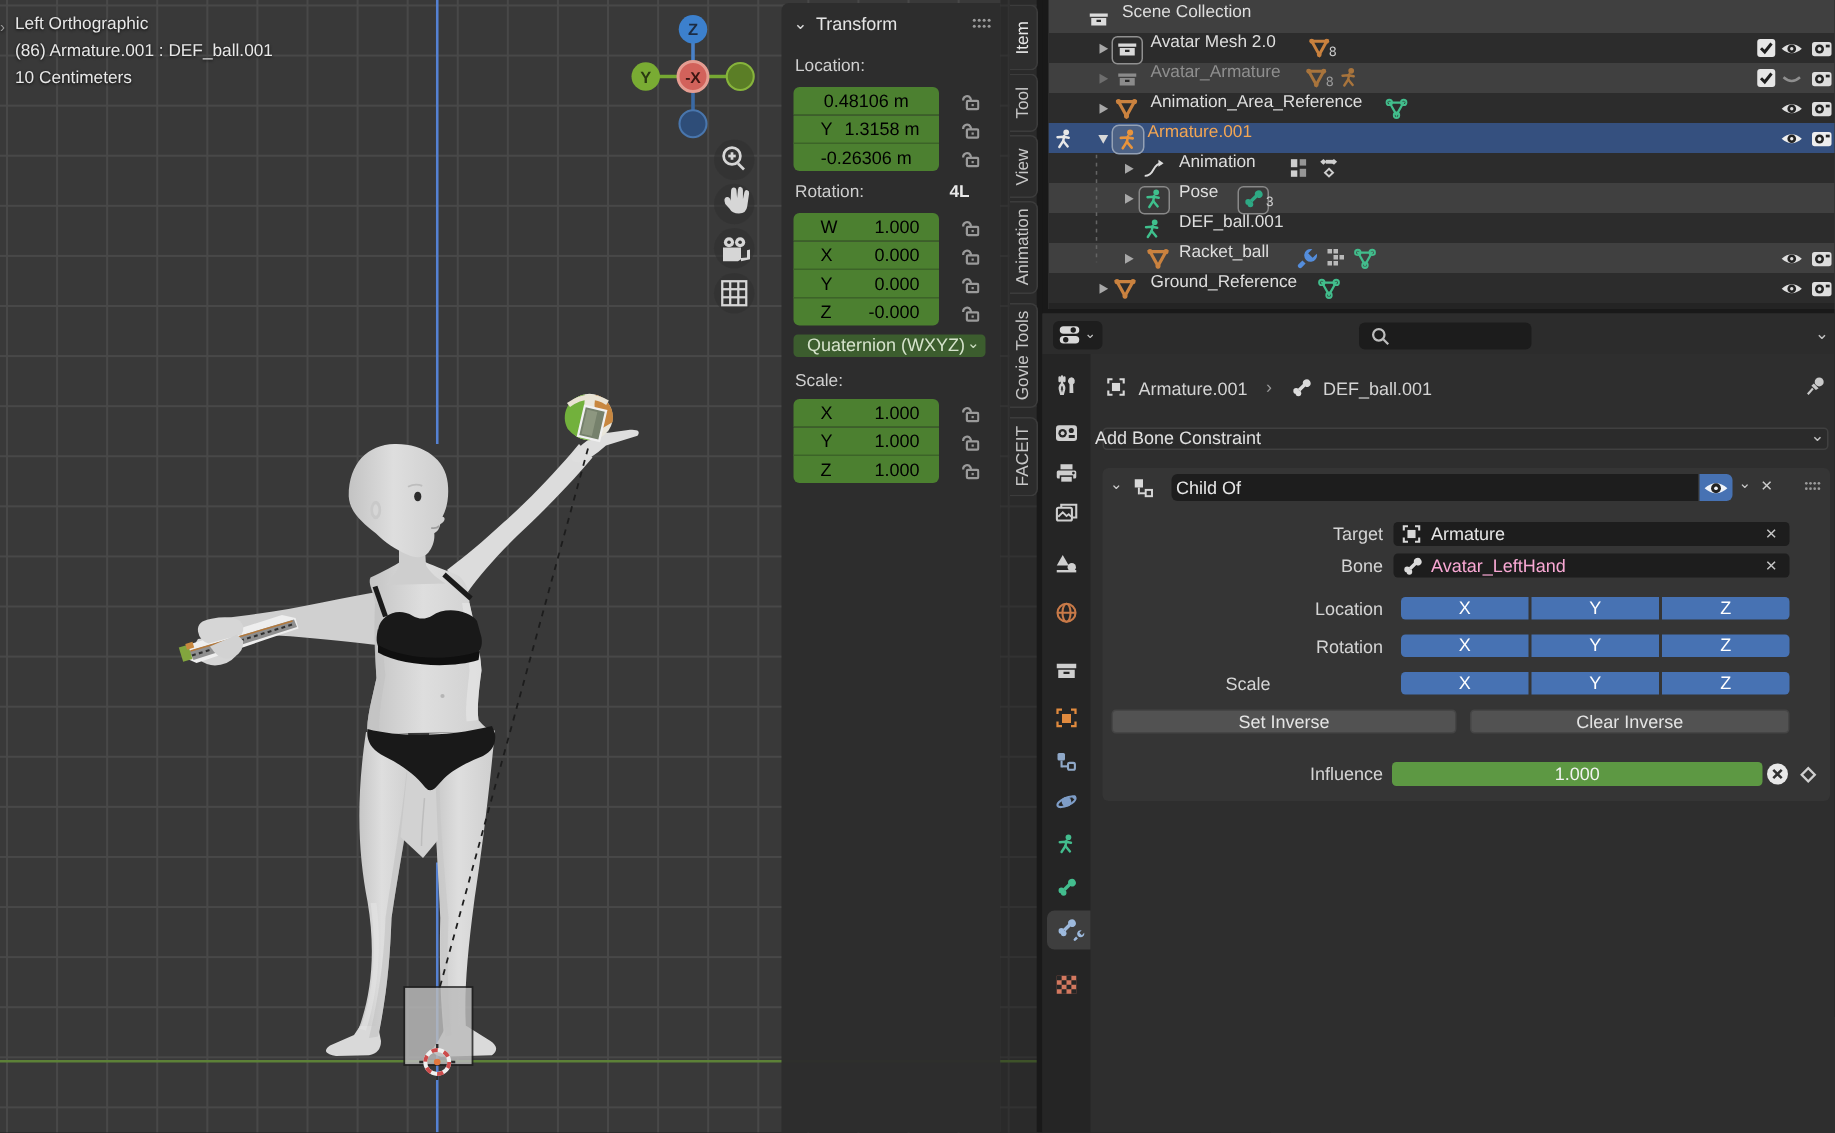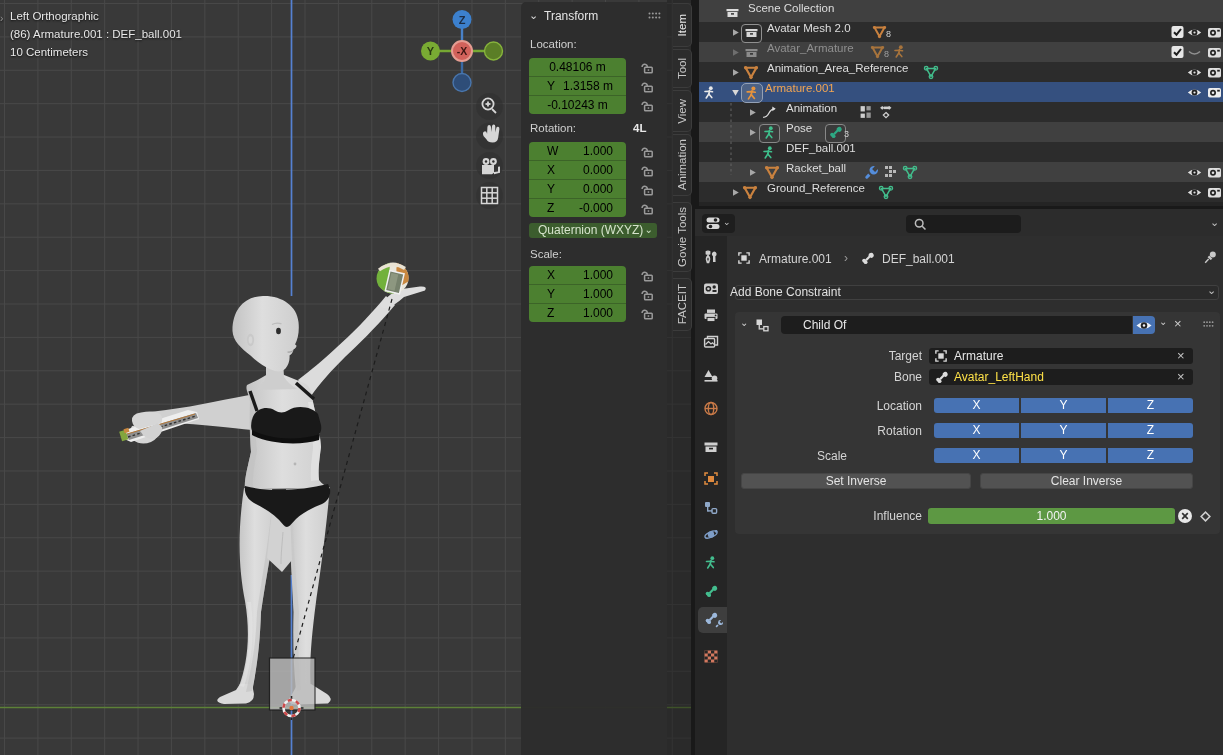--- a/index.html
+++ b/index.html
@@ -211,21 +211,21 @@
         <circle cx="11.4" cy="1.5" r="1"></circle>
     <circle cx="1.5" cy="5.5" r="1"></circle>
         <circle cx="4.8" cy="5.5" r="1"></circle>
         <circle cx="8.1" cy="5.5" r="1"></circle>
         <circle cx="11.4" cy="5.5" r="1"></circle>
       </g>
   </svg>
   <div class="nlabel" style="left:9px;top:36px">Location:</div>
   <div class="gfield" style="top:56px;border-radius:4px 4px 0 0;border-bottom:1px solid #3c6428">0.48106 m</div>
   <div class="gfield" style="top:75px;border-bottom:1px solid #3c6428;text-align:right;padding-right:13px;width:84px"><span style="position:absolute;left:18px">Y</span>1.3158 m</div>
-  <div class="gfield" style="top:94px;border-radius:0 0 4px 4px">-0.10243 m</div>
+  <div class="gfield" style="top:94px;border-radius:0 0 4px 4px">-0.26306 m</div>
   <svg class="lock" style="top:58px" viewBox="0 0 13 14">
       <path d="M2.1,7 A2.6,2.6 0 1 1 7.2,7.4" fill="none" stroke="#9a9a9a" stroke-width="1.5"></path>
       <rect x="4.6" y="7.3" width="7.6" height="5.5" rx="0.8" fill="none" stroke="#9a9a9a" stroke-width="1.5"></rect>
       <rect x="7.7" y="9.3" width="1.5" height="1.5" fill="#9a9a9a"></rect>
     </svg>
   <svg class="lock" style="top:77px" viewBox="0 0 13 14">
       <path d="M2.1,7 A2.6,2.6 0 1 1 7.2,7.4" fill="none" stroke="#9a9a9a" stroke-width="1.5"></path>
       <rect x="4.6" y="7.3" width="7.6" height="5.5" rx="0.8" fill="none" stroke="#9a9a9a" stroke-width="1.5"></rect>
       <rect x="7.7" y="9.3" width="1.5" height="1.5" fill="#9a9a9a"></rect>
     </svg>
@@ -685,21 +685,21 @@
   <div class="abs" style="left:512px;top:75px;color:#c2c2c2;font-size:11px">⌄</div>
 
   <div class="abs" style="left:40px;top:103px;width:485px;height:222px;background:#353535;border-radius:4px"></div>
   <div class="abs" style="left:45px;top:108px;color:#d2d2d2;font-size:10px">⌄</div>
   <svg class="abs" style="left:60px;top:109px" width="15" height="15" fill="#d8d8d8">
       <rect x="1.5" y="1.5" width="5.5" height="5.5"></rect>
       <rect x="3.6" y="7" width="1.3" height="4.6"></rect>
       <rect x="4.9" y="10.2" width="3.6" height="1.3"></rect>
       <rect x="8.8" y="8.6" width="4.2" height="4.2" fill="none" stroke="#d8d8d8" stroke-width="1.3"></rect>
     </svg>
-  <div class="dfield" style="left:86px;top:107px;width:351px;height:18px;border-radius:4px 0 0 4px;line-height:18px"><span style="margin-left:22px">Child Of</span></div>
+  <div class="dfield" style="left:86px;top:107px;width:351px;height:18px;border-radius:4px 0 0 4px;line-height:18px"><span style="margin-left:3px">Child Of</span></div>
   <div class="abs" style="left:438px;top:107px;width:22px;height:18px;background:#4772b3;border-radius:0 4px 4px 0"></div>
   <svg class="abs" style="left:440px;top:108px;color:#f0f4fa" width="18" height="17" viewBox="0 0 15 15">
       <use href="#eye"></use>
     </svg>
   <div class="abs" style="left:464px;top:107px;color:#cccccc;font-size:10px">⌄</div>
   <div class="abs" style="left:479px;top:107px;color:#cccccc;font-size:13px">×</div>
   <svg class="abs" style="left:508px;top:112px" width="11" height="7">
       <g fill="#9a9a9a">
         <circle cx="1.2" cy="1.2" r="0.9"></circle>
         <circle cx="4" cy="1.2" r="0.9"></circle>
@@ -716,21 +716,21 @@
   <svg class="abs" style="left:239px;top:140px;color:#d8d8d8" width="14" height="14" viewBox="0 0 15 15">
       <use href="#objico"></use>
     </svg>
   <div class="plabel" style="left:259px;top:140px;color:#e6e6e6">Armature</div>
   <div class="abs" style="left:482px;top:139px;color:#c6c6c6;font-size:13px">×</div>
   <div class="plabel" style="left:47px;top:161px;width:180px;text-align:right">Bone</div>
   <div class="dfield" style="left:234px;top:160px;width:264px;height:16px;line-height:16px"></div>
   <svg class="abs" style="left:239px;top:161px;color:#dcdcdc" width="15" height="15" viewBox="0 0 15 15">
       <use href="#bone"></use>
     </svg>
-  <div class="plabel" style="left:259px;top:161px;color:#fde047">Avatar_LeftHand</div>
+  <div class="plabel" style="left:259px;top:161px;color:#f9a8d4">Avatar_LeftHand</div>
   <div class="abs" style="left:482px;top:160px;color:#c6c6c6;font-size:13px">×</div>
   <div class="plabel" style="left:47px;top:190px;width:180px;text-align:right">Location</div>
   <div class="bluebtn" style="left:239px;top:189px;width:85px;height:15px;line-height:15px;border-radius:3px 0 0 3px">X</div>
   <div class="bluebtn" style="left:326px;top:189px;width:85px;height:15px;line-height:15px">Y</div>
   <div class="bluebtn" style="left:413px;top:189px;width:85px;height:15px;line-height:15px;border-radius:0 3px 3px 0">Z</div>
   <div class="plabel" style="left:47px;top:215px;width:180px;text-align:right">Rotation</div>
   <div class="bluebtn" style="left:239px;top:214px;width:85px;height:15px;line-height:15px;border-radius:3px 0 0 3px">X</div>
   <div class="bluebtn" style="left:326px;top:214px;width:85px;height:15px;line-height:15px">Y</div>
   <div class="bluebtn" style="left:413px;top:214px;width:85px;height:15px;line-height:15px;border-radius:0 3px 3px 0">Z</div>
   <div class="plabel" style="left:47px;top:240px;width:180px;text-align:center">Scale</div>

